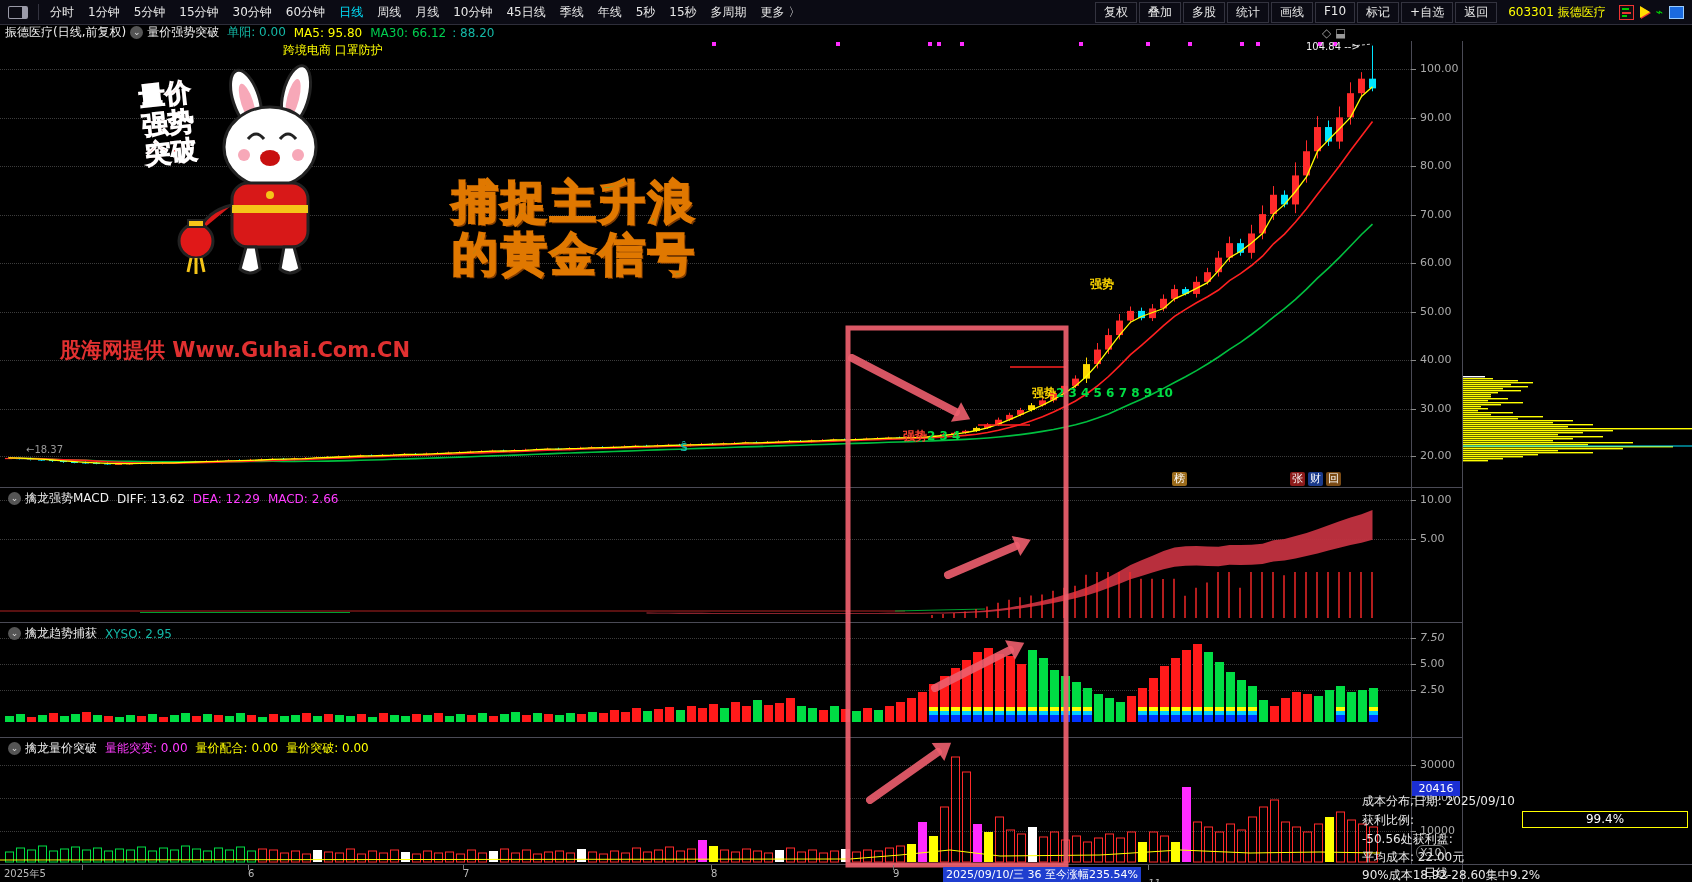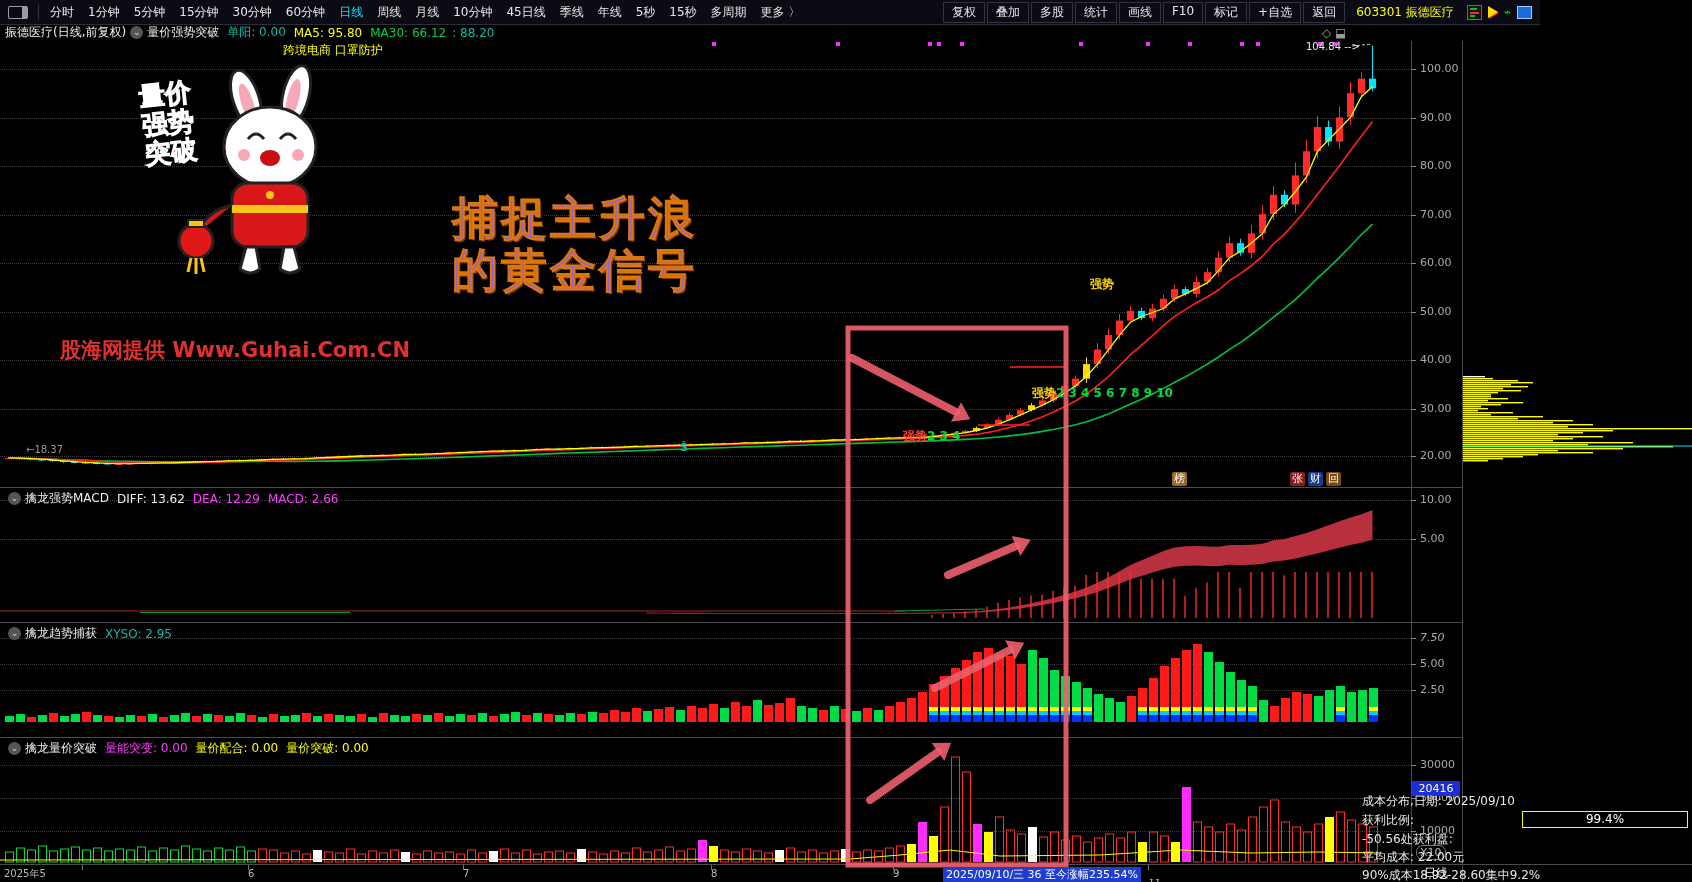--- a/index.html
+++ b/index.html
@@ -2,21 +2,21 @@
 <html><head>
 <meta charset="utf-8">
 <style>
   html,body{margin:0;padding:0;background:#000;}
   #stage{position:relative;width:1692px;height:882px;background:#000;overflow:hidden;
          font-family:"DejaVu Sans","Liberation Sans",sans-serif;color:#ddd;}
   .abs{position:absolute;}
   .t11{font-size:10px;line-height:14px;}
   .t12{font-size:12px;line-height:15px;}
   
-  #menubar{left:0;top:0;width:1540px;height:24px;background:#0b0b14;border-bottom:1px solid #2e2e3a;
+  #menubar{left:0;top:0;width:1692px;height:24px;background:#0b0b14;border-bottom:1px solid #2e2e3a;
            display:flex;align-items:center;font-size:12px;white-space:nowrap;z-index:10;}
   .mi{padding:0 7px;color:#e8e8e8;cursor:default;}
   .mi.active{color:#00e5ff;}
   .rmi{padding:1px 8px;margin:0 1px;border:1px solid #33333f;color:#e8e8e8;}
   .winicon{width:13px;height:11px;border:1px solid #9a9aa8;border-radius:2px;margin:0 6px 0 8px;
            border-right:6px solid #9a9aa8;}
   #stockid{color:#ffff00;padding:0 10px;}
   .mbar-sep{width:1px;height:16px;background:#33333f;margin:0 4px;}
   
   #infobar{left:0;top:24px;width:1692px;height:17px;display:flex;align-items:center;font-size:12px;
@@ -25,22 +25,22 @@
         font-size:9px;line-height:12px;text-align:center;margin:0 4px;}
   .red{color:#14b8a6;} .yel{color:#ffff00;} .grn{color:#00cf50;} .mag{color:#ff3cff;} .wht{color:#eee;} .gray{color:#999;}
   
   .phead{display:flex;align-items:center;font-size:12px;white-space:nowrap;z-index:7;}
   
   .grid{height:0;border-top:1px dotted #3c3c3c;z-index:1;}
   .sep{background:#4a4a55;z-index:3;}
   .axlabel{font-size:11px;color:#aaa;z-index:4;}
   .tick{width:5px;height:1px;background:#888;z-index:4;}
   
-  #slogan{left:452px;top:192px;z-index:8;font-weight:normal;font-size:46px;line-height:52px;
-          color:#8b5cf6;-webkit-text-stroke:2px #e07800;letter-spacing:3px;
+  #slogan{left:452px;top:176px;z-index:8;font-weight:bold;font-size:46px;line-height:52px;
+          color:#22c55e;-webkit-text-stroke:2px #e07800;letter-spacing:3px;
           text-shadow:0 0 2px #803c00,2px 2px 0 #803c00;}
   #watermark{left:60px;top:336px;z-index:8;color:#e03030;font-size:21px;font-weight:bold;}
   #sectors{left:283px;top:42px;color:#ffff00;font-size:12px;z-index:8;}
   
   #mascot-text{left:142px;top:80px;z-index:8;color:#e82020;font-weight:bold;font-size:26px;line-height:29px;
                -webkit-text-stroke:1px #fff;transform:rotate(-6deg);}
   .badge{font-size:11px;color:#fff;padding:0 2px;border-radius:2px;z-index:7;line-height:14px;}
   #datebar{left:0;top:865px;width:1692px;height:17px;font-size:11px;color:#bbb;z-index:9;}
   .dhl{background:#1f3ecf;color:#fff;padding:0 3px;font-size:11px;line-height:15px;}
   #vol-badge{left:1412px;top:781px;width:48px;background:#1b2fd4;color:#fff;font-size:11px;

